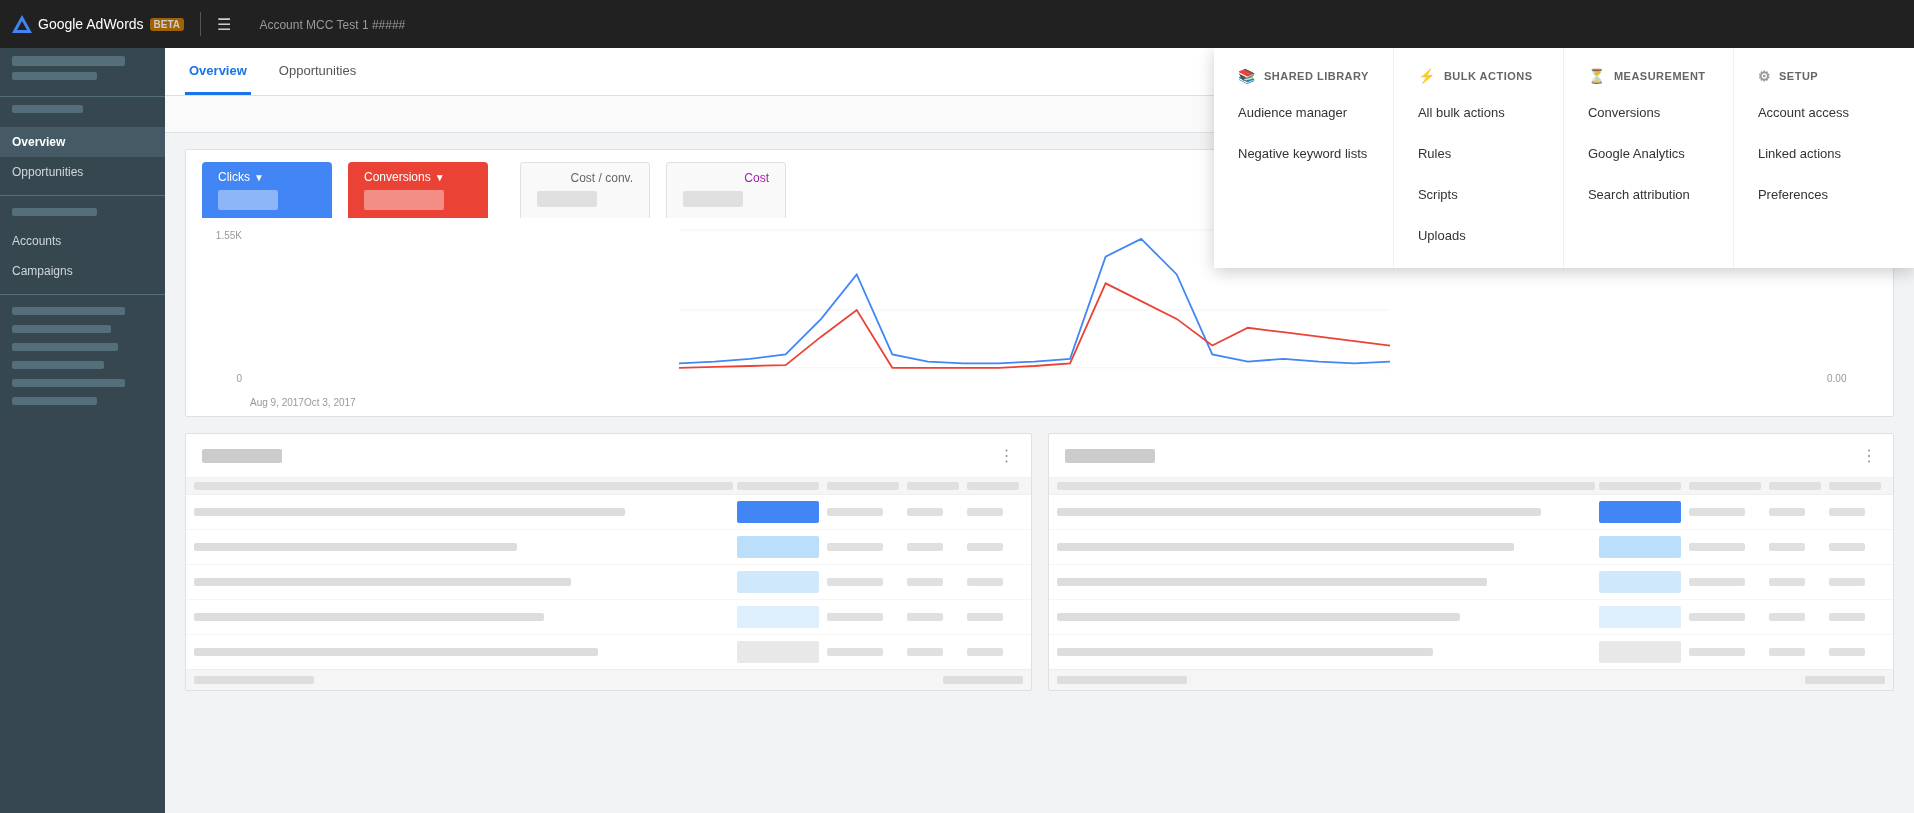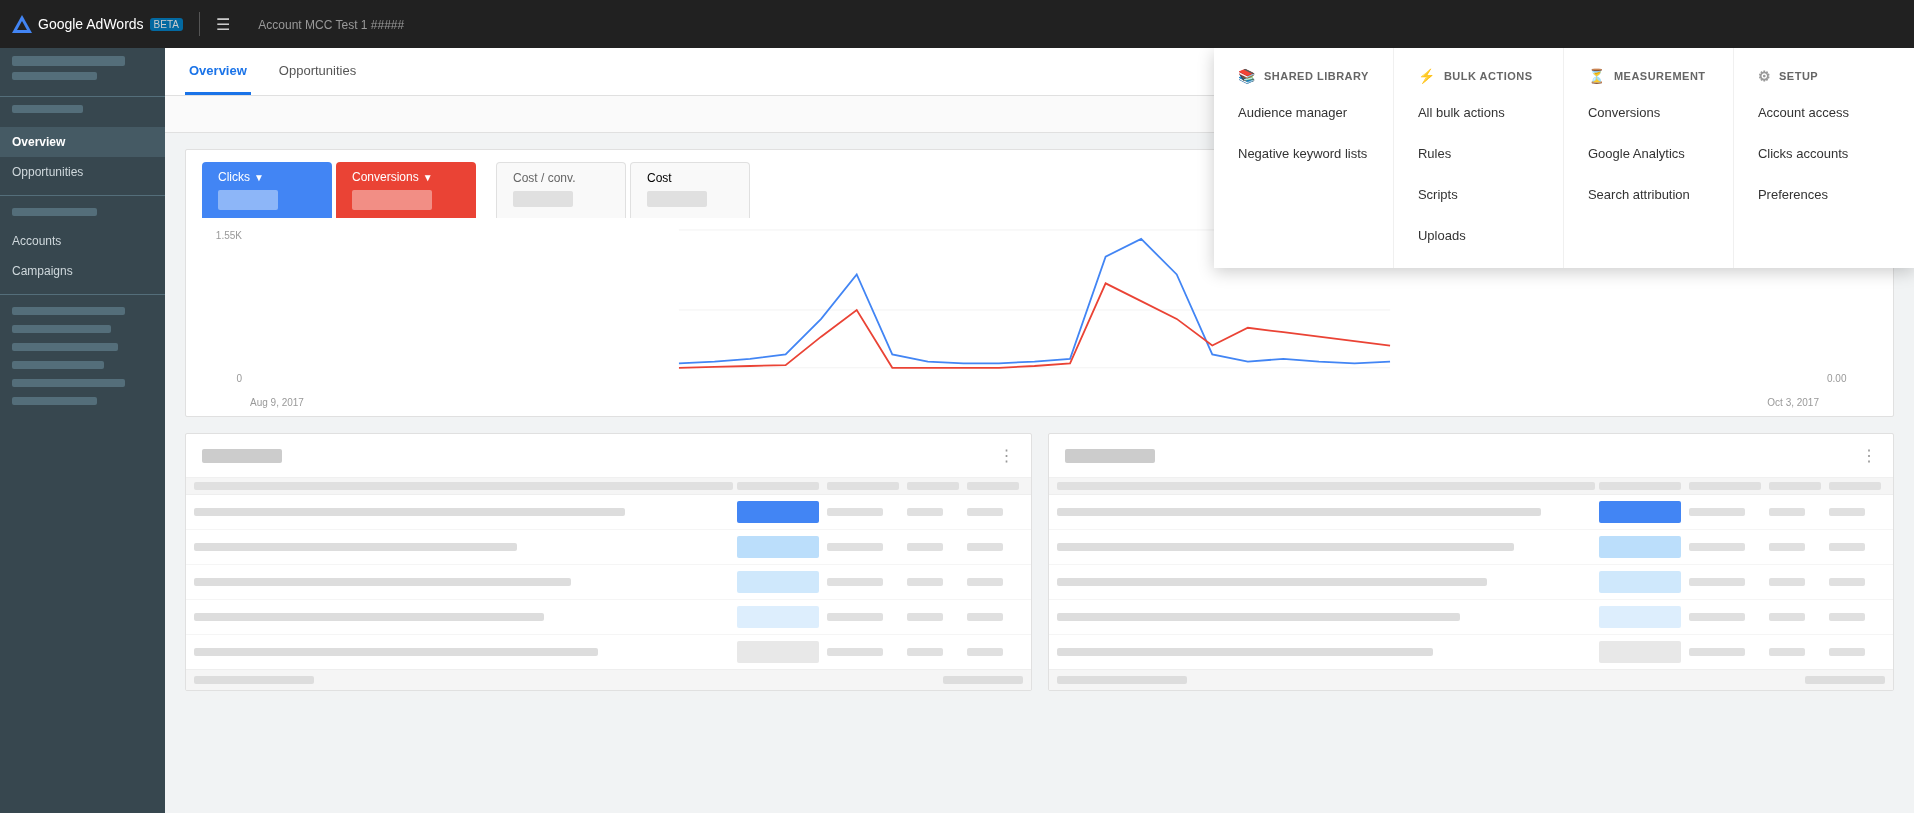--- a/index.html
+++ b/index.html
@@ -34,25 +34,26 @@
       content: '';
       position: absolute;
       width: 0; height: 0;
       border-left: 5px solid transparent;
       border-right: 5px solid transparent;
       border-bottom: 9px solid #212121;
       top: 6px;
       left: -5px;
     }
     .beta-badge {
-      background: #0369a1;
+      background: #a16207;
       color: #ccc;
       font-size: 10px;
       padding: 1px 4px;
       border-radius: 3px;
+      font-weight: bold;
     }
     .top-bar-account {
       color: #ccc;
       font-size: 13px;
       flex: 1;
       margin-left: 20px;
     }
     .top-bar-right {
       display: flex;
       align-items: center;
@@ -325,21 +326,21 @@
       </div>
     </div>
 
     <div class="return-bar">
       <span>Return to previous AdWords</span>
       <span style="font-size:14px;">→</span>
     </div>
 
     <div style="background:white;margin:16px 20px 0;border:1px solid #e0e0e0;border-radius:2px;">
 
-      <div style="display:flex;gap:0;padding:12px 16px 0;">
+      <div style="display:flex;gap:12px;padding:12px 16px 0;text-align:right;">
 
         <div style="background:#4285f4;padding:8px 16px;border-radius:4px 4px 0 0;min-width:130px;cursor:pointer;">
           <div style="font-size:12px;color:white;display:flex;align-items:center;gap:4px;">
             <span>Clicks</span>
             <span style="font-size:10px;">▼</span>
           </div>
           <div style="background:rgba(255,255,255,0.4);height:20px;width:60px;border-radius:2px;margin-top:6px;"></div>
         </div>
 
         <div style="background:#ea4335;padding:8px 16px;border-radius:4px 4px 0 0;min-width:140px;cursor:pointer;margin-left:4px;">
@@ -349,21 +350,21 @@
           </div>
           <div style="background:rgba(255,255,255,0.4);height:20px;width:80px;border-radius:2px;margin-top:6px;"></div>
         </div>
 
         <div style="padding:8px 16px;min-width:130px;cursor:pointer;background:#f9f9f9;border:1px solid #e0e0e0;border-bottom:none;border-radius:4px 4px 0 0;margin-left:20px;">
           <div style="font-size:12px;color:#666;">Cost / conv.</div>
           <div style="background:#e0e0e0;height:16px;width:60px;border-radius:2px;margin-top:6px;"></div>
         </div>
 
         <div style="padding:8px 16px;min-width:120px;cursor:pointer;background:#f9f9f9;border:1px solid #e0e0e0;border-bottom:none;border-radius:4px 4px 0 0;margin-left:4px;">
-          <div style="font-size:12px;color:#000000;">Cost</div>
+          <div style="font-size:12px;color:#a21caf;">Cost</div>
           <div style="background:#e0e0e0;height:16px;width:60px;border-radius:2px;margin-top:6px;"></div>
         </div>
       </div>
 
       <div style="padding:12px 16px 8px;position:relative;">
         <div style="display:flex;gap:8px;">
 
           <div style="display:flex;flex-direction:column;justify-content:space-between;width:40px;text-align:right;font-size:10px;color:#999;padding-bottom:24px;">
             <span>1.55K</span>
             <span>0</span>
@@ -374,21 +375,21 @@
 
               <line x1="0" y1="0" x2="800" y2="0" stroke="#f0f0f0" stroke-width="1"></line>
               <line x1="0" y1="90" x2="800" y2="90" stroke="#f0f0f0" stroke-width="1"></line>
               <line x1="0" y1="155" x2="800" y2="155" stroke="#f0f0f0" stroke-width="1"></line>
 
               <polyline fill="none" stroke="#4285f4" stroke-width="2" points="0,150 40,148 80,145 120,140 160,100 200,50 240,140 280,148 320,150 360,150 400,148 440,145 480,30 520,10 560,50 600,140 640,148 680,145 720,148 760,150 800,148"></polyline>
 
               <polyline fill="none" stroke="#ea4335" stroke-width="2" points="0,155 40,154 80,153 120,152 160,120 200,90 240,155 280,155 320,155 360,155 400,153 440,150 480,60 520,80 560,100 600,130 640,110 680,115 720,120 760,125 800,130"></polyline>
             </svg>
             
-            <div style="display:flex;justify-content:space-between;font-size:10px;color:#999;margin-top:4px;">
+            <div style="display:flex;font-size:10px;color:#999;margin-top:4px;">
               <span>Aug 9, 2017</span>
               <span>Oct 3, 2017</span>
             </div>
           </div>
 
           <div style="display:flex;flex-direction:column;justify-content:space-between;width:50px;text-align:left;font-size:10px;color:#999;padding-bottom:24px;">
             <span>55.00</span>
             <span>0.00</span>
           </div>
         </div>
@@ -543,21 +544,21 @@
           <a class="dropdown-item">Google Analytics</a>
           <a class="dropdown-item">Search attribution</a>
         </div>
 
         <div class="dropdown-section">
           <div class="dropdown-section-title">
             <span class="dropdown-section-icon">⚙</span>
             <span>SETUP</span>
           </div>
           <a class="dropdown-item">Account access</a>
-          <a class="dropdown-item">Clicks accounts</a>
+          <a class="dropdown-item">Linked actions</a>
           <a class="dropdown-item">Preferences</a>
         </div>
 
       </div>
     </div>
 
   </div>
 </div>
 
 </body></html>

